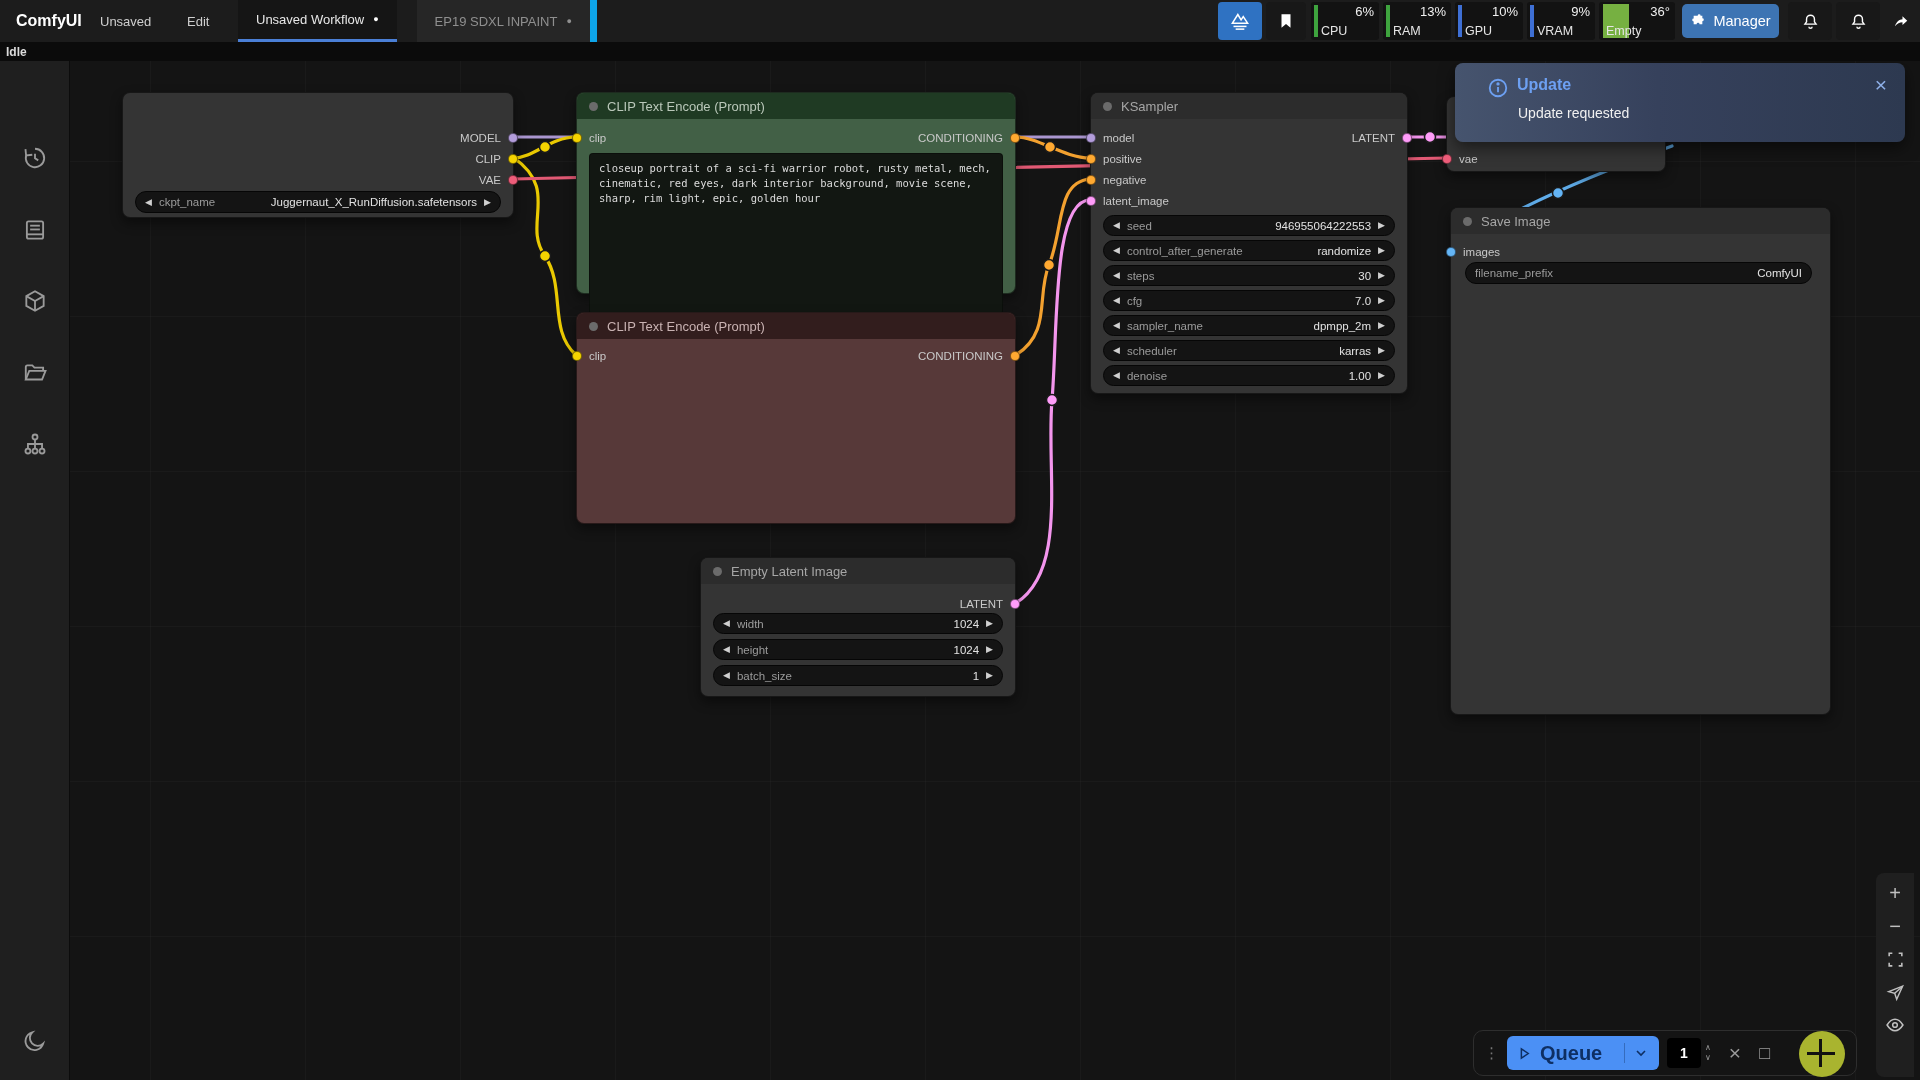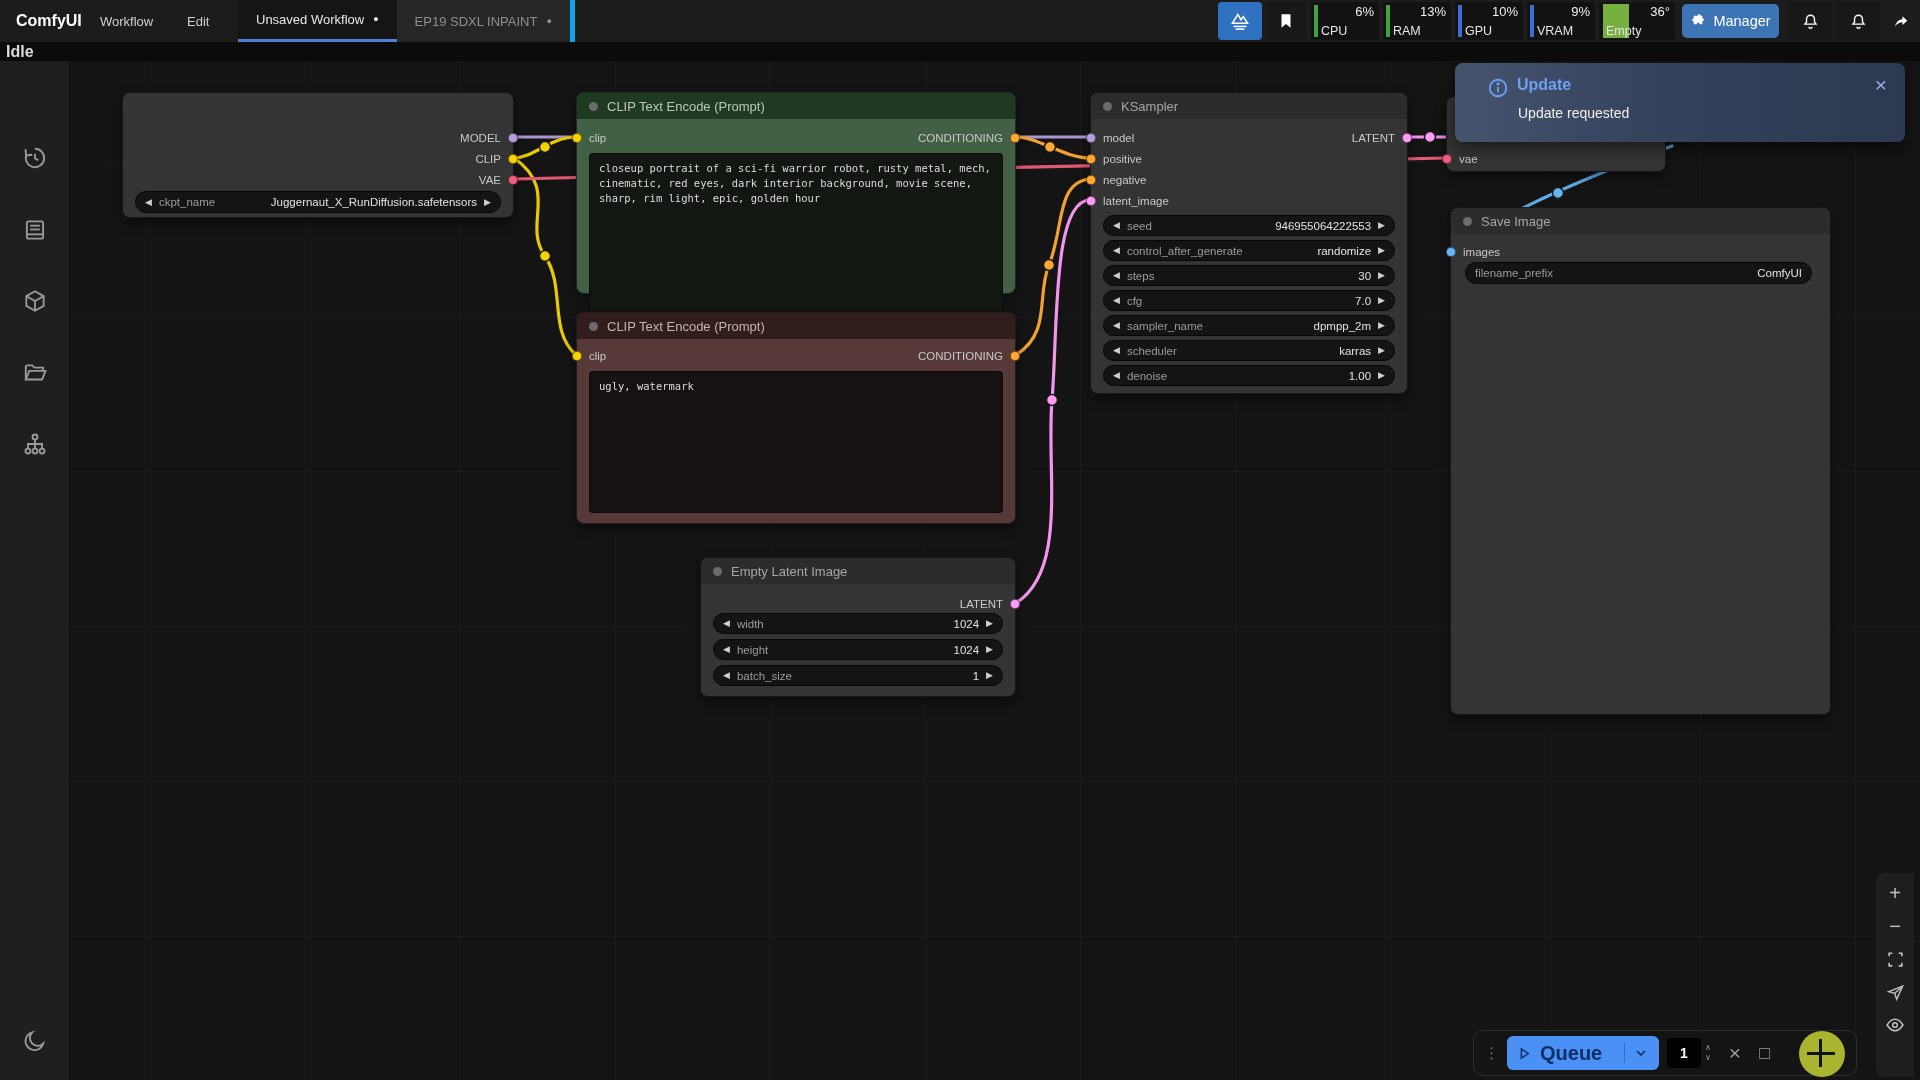--- a/index.html
+++ b/index.html
@@ -6,35 +6,35 @@
   html,body { width:1920px; height:1080px; background:#0b0b0b; font-family:"Liberation Sans",sans-serif; overflow:hidden; }
   .page { position:relative; width:1920px; height:1080px; background:#141414; overflow:hidden; }
 
   
   .menubar { position:absolute; left:0; top:0; width:1920px; height:42px; background:#1c1c1c; z-index:30; }
   .brand { position:absolute; left:16px; top:0; height:42px; display:flex; align-items:center; color:#fff; font-size:16px; font-weight:bold; }
   .menu-item { position:absolute; top:0; height:42px; display:flex; align-items:center; color:#cfcfcf; font-size:13px; cursor:default; }
   .tabs { position:absolute; left:238px; top:0; height:42px; display:flex; z-index:31; }
   .tab { height:42px; display:flex; align-items:center; gap:9px; padding:0 18px; font-size:13px; }
   .tab.active { background:#151515; color:#e8e8e8; border-bottom:3px solid #4a7fd6; }
-  .tab.inactive { background:#262626; color:#8f8f8f; border-right:5px solid #0ea5e9; }
+  .tab.inactive { background:#262626; color:#8f8f8f; border-right:7px solid #0ea5e9;margin-left:20px; }
   .tab .tdot { font-size:9px; line-height:1; }
   .topbtn { position:absolute; top:2px; height:38px; border-radius:4px; display:flex; align-items:center; justify-content:center; }
   .stat { position:absolute; top:2px; width:68px; height:38px; background:#121212; border-radius:3px; overflow:hidden; }
   .stat .bar { position:absolute; left:3px; top:3px; bottom:3px; width:4px; }
   .stat .sv { position:absolute; right:5px; top:2px; color:#efefef; font-size:13px; }
   .stat .sl { position:absolute; left:10px; bottom:2px; color:#e5e5e5; font-size:12.5px; }
   .stat.temp .tempblock { position:absolute; left:4px; top:2px; bottom:2px; width:26px; background:#76b041; }
   .stat.temp .sl { left:7px; z-index:1; }
   .manager-btn { position:absolute; left:1682px; top:4px; width:97px; height:34px; background:#3d74b3; border-radius:5px; display:flex; align-items:center; justify-content:center; gap:7px; color:#fff; font-size:14.5px; z-index:31; cursor:pointer; }
   .iconbtn { background:#181818; cursor:pointer; }
 
   
   .statusbar { position:absolute; left:0; top:42px; width:1920px; height:19px; background:#0b0b0b; z-index:30; display:flex; align-items:center; }
-  .statusbar span { color:#dcdcdc; font-size:16px; font-weight:bold; margin-left:6px; }
+  .statusbar span { color:#dcdcdc; font-size:12px; font-weight:bold; margin-left:6px; }
 
   
   .sidebar { position:absolute; left:0; top:61px; bottom:0; width:70px; background:#1f1f1f; border-right:1px solid #0c0c0c; z-index:30; }
   .sbtn { position:absolute; left:15px; width:40px; height:40px; display:flex; align-items:center; justify-content:center; border-radius:6px; cursor:pointer; }
 
   
   .canvas { position:absolute; left:70px; top:61px; right:0; bottom:0; background-color:#141414;
     background-image:linear-gradient(rgba(255,255,255,.022) 1px, transparent 1px),linear-gradient(90deg, rgba(255,255,255,.022) 1px, transparent 1px);
     background-size:155px 155px; background-position:-75px -55px; z-index:0; }
   svg.wires { position:absolute; left:0; top:0; width:1920px; height:1080px; z-index:1; pointer-events:none; }
@@ -166,21 +166,20 @@
       <span>CLIP Text Encode (Prompt)</span>
     </div>
     <div class="port in" style="top:35px">
       <span class="pdot" style="background:#f5d300"></span>
       <span>clip</span>
     </div>
     <div class="port out" style="top:35px">
       <span class="pdot" style="background:#ffa931"></span>
       <span>CONDITIONING</span>
     </div>
-    <div class="prompt" style="left:12px; right:12px; top:58px; height:142px;">ugly, watermark</div>
   </div>
 
   <div class="node" style="left:1090px; top:92px; width:318px; height:302px;">
     <div class="ntitle">
       <span class="ndot"></span>
       <span>KSampler</span>
     </div>
     <div class="port in" style="top:37px">
       <span class="pdot" style="background:#b39ddb"></span>
       <span>model</span>
@@ -297,21 +296,21 @@
           <circle cx="12" cy="7.6" r="0.8" fill="#6da0f2"></circle>
         </svg>
     </span>
     <span class="t-title">Update</span>
     <span class="t-msg">Update requested</span>
     <span class="t-close">×</span>
   </div>
 
   <div class="menubar">
     <div class="brand">ComfyUI</div>
-    <div class="menu-item" style="left:100px">Workflow</div>
+    <div class="menu-item" style="left:100px">Unsaved</div>
     <div class="menu-item" style="left:187px">Edit</div>
     <div class="tabs">
       <div class="tab active">
         <span>Unsaved Workflow</span>
         <span class="tdot" style="color:#fff">●</span>
       </div>
       <div class="tab inactive">
         <span>EP19 SDXL INPAINT</span>
         <span class="tdot" style="color:#8f8f8f">●</span>
       </div>

